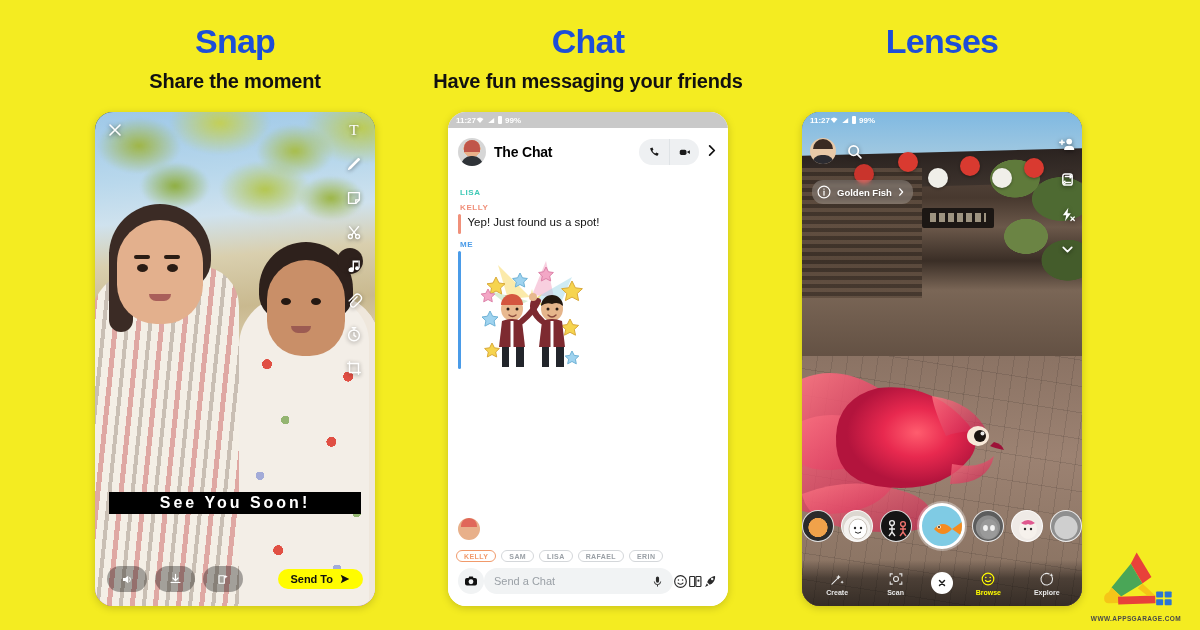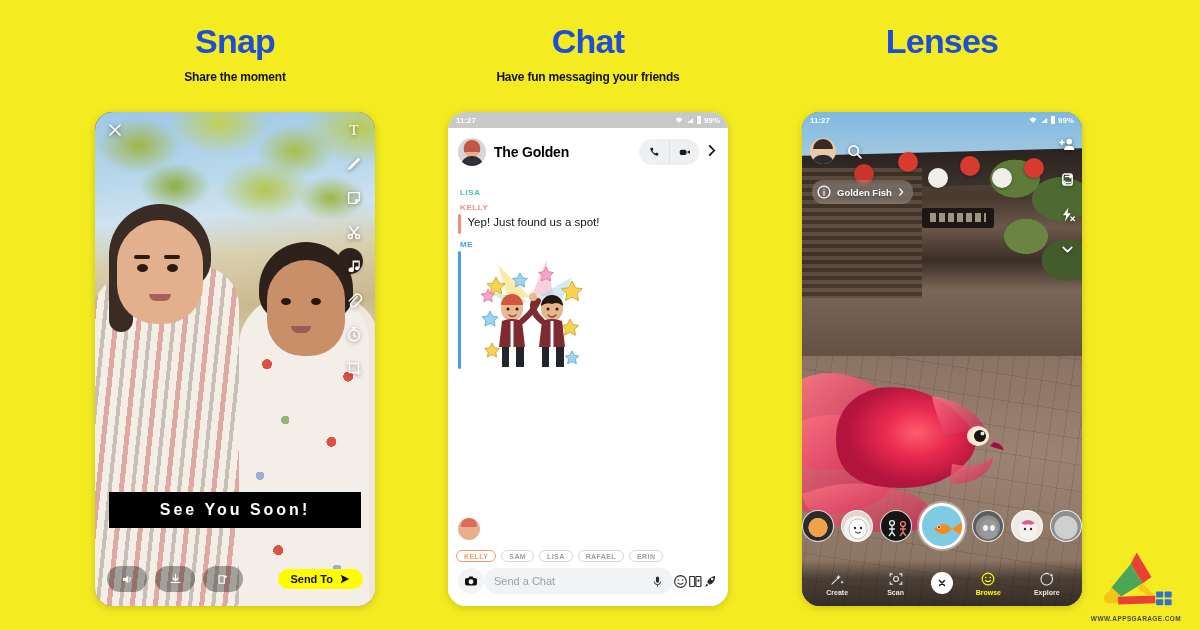--- a/index.html
+++ b/index.html
@@ -16,36 +16,36 @@
   .col-snap   { left: 35px; }
   .col-chat   { left: 388px; }
   .col-lenses { left: 742px; }
 
   .headline {
     text-align: center; font-size: 34px; font-weight: bold;
     color: #1d4ed8; letter-spacing: -0.8px; margin-top: 22px;
     font-family: "Liberation Sans", sans-serif;
   }
   .subhead {
-    text-align: center; font-size: 12px; font-weight: bold;
+    text-align: center; font-size: 20px; font-weight: bold;
     color: #111; margin-top: 9px; letter-spacing: -0.2px;
   }
 
   
   .phone {
     position: absolute; top: 112px; left: 50%; transform: translateX(-50%);
     width: 280px; height: 494px; border-radius: 18px; overflow: hidden;
     background: #111; box-shadow: 0 2px 8px rgba(0,0,0,.18);
   }
   .phone-inner { position: absolute; inset: 0; overflow: hidden; }
 
   
   .statusbar {
     position: absolute; top: 0; left: 0; right: 0; height: 16px;
-    display: flex; align-items: center; justify-content: space-between;
+    display: flex; align-items: center; 
     padding: 0 8px; font-size: 8px; font-weight: bold; z-index: 9;
   }
   .sb-icons { display: flex; align-items: center; gap: 3px; }
   .sb-wifi { width: 8px; height: 7px; }
   .sb-sig  { width: 8px; height: 7px; }
   .sb-bat  { width: 4px; height: 8px; border-radius: 1px; }
 
   
   .snap-bg { position: absolute; inset: 0; }
   .sky { position:absolute; inset:0;
@@ -104,21 +104,21 @@
   .snap-topbar { position:absolute; top:0; left:0; right:0; height:40px; z-index:6; }
   .snap-x { position:absolute; left:12px; top:10px; width:16px; height:16px; }
   .snap-tools {
     position:absolute; right:8px; top:8px; width:26px; z-index:6;
     display:flex; flex-direction:column; align-items:center; gap:14px;
   }
   .snap-tools .tool { width:20px; height:20px; display:flex; align-items:center; justify-content:center;
     filter: drop-shadow(0 1px 2px rgba(0,0,0,.45)); }
   .snap-caption {
     position:absolute; left:14px; right:14px; top:380px; background:#000;
-    padding:9px 6px; z-index:7; text-align:center;
+    padding:2px 6px; z-index:7; text-align:center;
   }
   .snap-caption span {
     color:#fff; font-size:16px; font-weight:bold; letter-spacing:3px;
     font-family:"Liberation Sans", sans-serif;
   }
   .snap-bottom {
     position:absolute; left:0; right:0; bottom:10px; height:34px; z-index:7;
     display:flex; align-items:center; padding:0 12px; gap:8px;
   }
   .snap-pill {
@@ -380,21 +380,21 @@
             <span class="sb-bat" style="background:#fff"></span>
             <span>99%</span>
           </span>
         </div>
 
         <div class="chat-header">
           <div class="chat-avatar">
               <span class="ah"></span>
               <span class="ab"></span>
             </div>
-          <div class="chat-title">The Golden</div>
+          <div class="chat-title">The Chat</div>
           <div class="chat-actions">
             <div class="chat-callpill">
               <div>
                 <svg viewBox="0 0 16 16" width="12" height="12" fill="#1a1a1a">
                     <path d="M4 2.5 L6 2 l1.2 3 -1.4 1.2a8 8 0 0 0 3.9 3.9L11 8.7 l3 1.2 -.5 2c-.2.8-1 1.2-1.8 1C7.9 12 4 8.1 3 3.8c-.2-.7.2-1.2 1-1.3z"></path>
                   </svg>
               </div>
               <div>
                 <svg viewBox="0 0 18 16" width="14" height="12" fill="#1a1a1a">
                     <rect x="2" y="5" width="9" height="7" rx="2.2"></rect>

